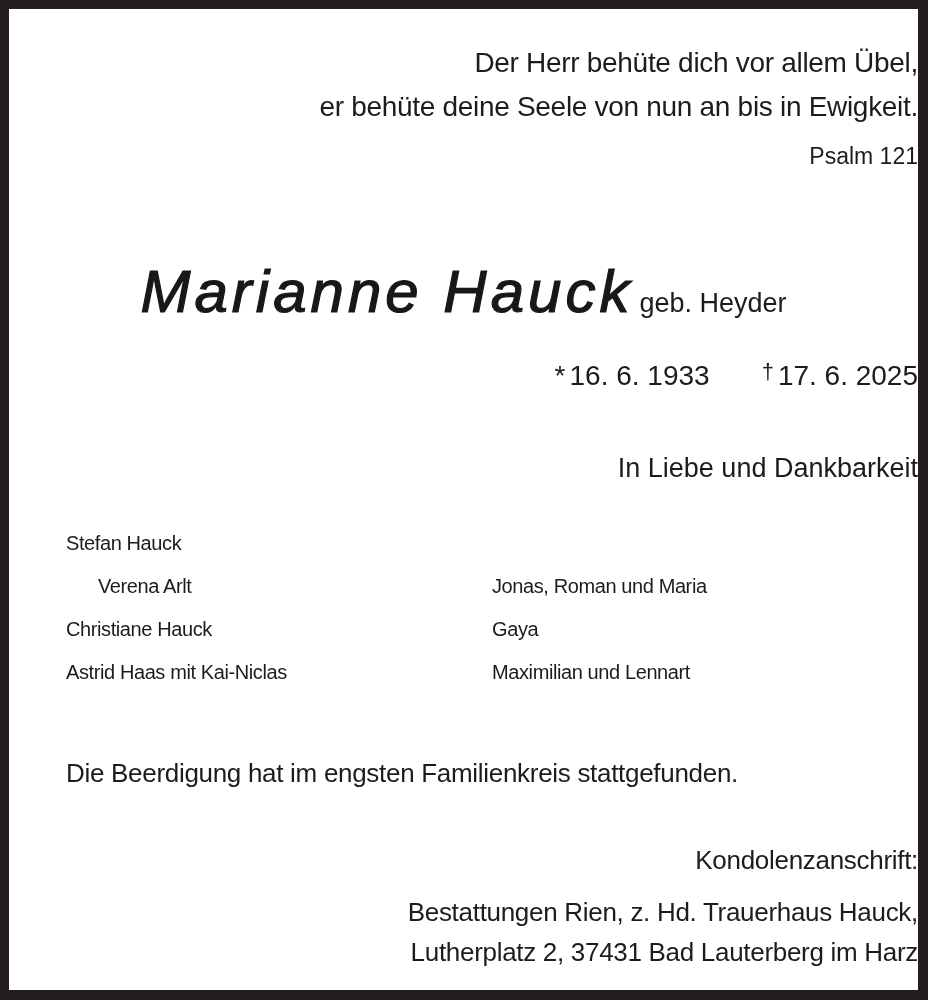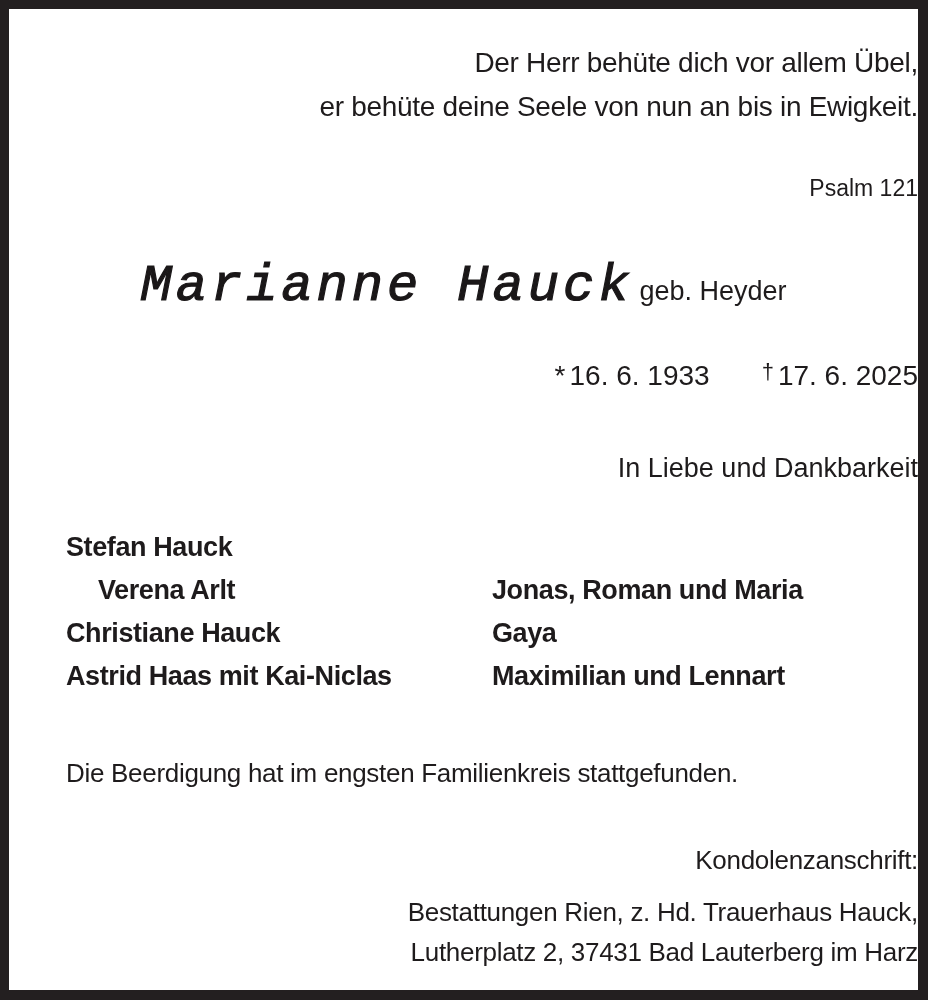--- a/index.html
+++ b/index.html
@@ -13,41 +13,41 @@
     }
     .card {
       position: absolute;
       left: 9px; top: 9px;
       width: 909px; height: 981px;
       background: #ffffff;
     }
     .abs { position: absolute; white-space: nowrap; }
     .center { left: 0; right: 0; text-align: right; }
     .verse { font-size: 28px; letter-spacing: -0.3px; }
-    .psalm { font-size: 23px; margin-top: 32px; }
+    .psalm { font-size: 23px; }
     .name-row {
       position: absolute; left: 0; right: 0; top: 248px;
       text-align: center; white-space: nowrap;
     }
     .name {
-      font-family: Liberation Mono, monospace;
+      font-family: Liberation Sans, sans-serif;
       font-style: italic;
-      font-size: 52px;
+      font-size: 60px;
       letter-spacing: 4px;
       font-weight: normal;
       color: #1a1718;
       -webkit-text-stroke: 1.2px #1a1718;
     }
     .nee { font-size: 27px; margin-left: 6px; text-align: center; }
     .dates { font-size: 28px; }
     .dates .gap { display: inline-block; width: 52px; }
     .dagger { font-size: 22px; vertical-align: 6px; margin-right: 4px; }
     .star { margin-right: 4px; }
     .dedication { font-size: 27px; }
-    .mourners { font-size: 27px; font-weight: bold; letter-spacing: -0.4px; }
+    .mourners { font-size: 20px; font-weight: normal; letter-spacing: -0.4px; }
     .left-col { left: 57px; }
     .right-col { left: 483px; }
     .line27 { font-size: 26px; letter-spacing: -0.3px; }
   </style>
 </head>
 <body>
 
 <div class="card">
 
   <div class="abs center verse" style="top:38px;">Der Herr behüte dich vor allem Übel,</div>

